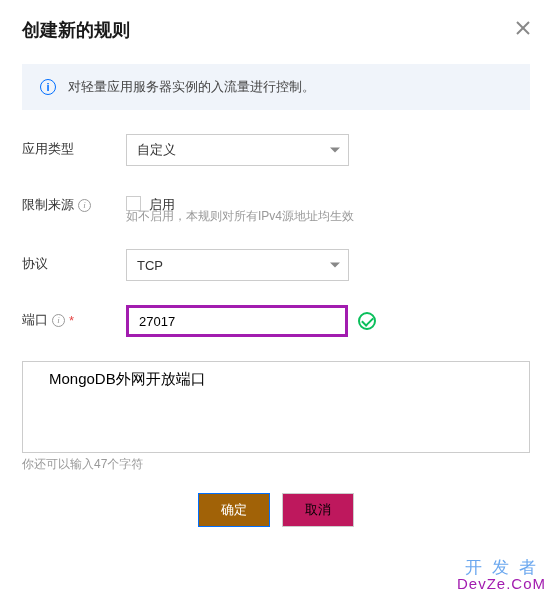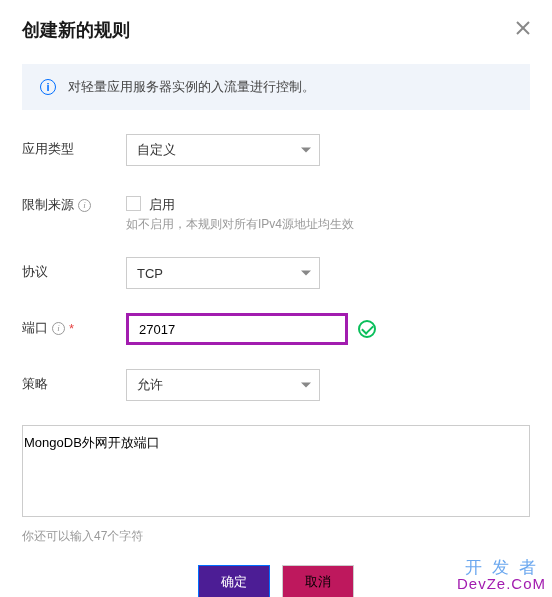--- a/index.html
+++ b/index.html
@@ -70,21 +70,21 @@
     justify-content: center;
     font-style: italic;
     font-family: serif;
   }
   .required { color: #e54545; }
   .field { flex: 1; }
   .select {
     position: relative;
     border: 1px solid #ccc;
     height: 32px;
-    width: 194px;
+    width: 223px;
     padding: 0 28px 0 10px;
     display: flex;
     align-items: center;
     cursor: pointer;
     background: #fff;
     font-size: 13px;
   }
   .select .caret {
     position: absolute; right: 8px; top: 50%;
     transform: translateY(-50%);
@@ -102,21 +102,21 @@
   }
   .checkbox {
     width: 15px; height: 15px;
     border: 1px solid #ccc;
     background: #fff;
     cursor: pointer;
   }
   .hint {
     color: #999;
     font-size: 12px;
-    margin-top: 8px;
+    margin-top: 0;
   }
   .input-text {
     border: 3px solid #a21caf;
     height: 32px;
     width: 222px;
     padding: 0 10px;
     font-size: 13px;
     outline: none;
   }
   .port-wrap { display: flex; align-items: center; gap: 10px; }
@@ -133,22 +133,22 @@
     left: 4px; top: 1px;
     width: 5px; height: 9px;
     border-right: 2px solid #0abf5b;
     border-bottom: 2px solid #0abf5b;
     transform: rotate(45deg);
   }
   .textarea {
     border: 1px solid #ccc;
     width: 100%;
     min-height: 92px;
-    padding: 8px 1px;
-    font-size: 13px;
+    padding: 8px 26px;
+    font-size: 15px;
     font-family: inherit;
     outline: none;
     resize: none;
   }
   .buttons {
     display: flex;
     justify-content: center;
     gap: 12px;
     margin-top: 18px;
   }
@@ -158,21 +158,21 @@
     padding: 0 18px;
     border: 1px solid #ccc;
     background: #be185d;
     font-size: 13px;
     cursor: pointer;
     display: inline-flex;
     align-items: center;
     justify-content: center;
   }
   .btn-primary {
-    background: #4c1d95;
+    background: #a16207;
     border-color: #006eff;
     color: #fff;
   }
   .watermark {
     position: absolute;
     right: 6px;
     bottom: 6px;
     text-align: right;
     font-family: Arial, sans-serif;
     pointer-events: none;
@@ -251,29 +251,20 @@
       <span class="required">*</span>
     </div>
     <div class="field">
       <div class="port-wrap">
         <input class="input-text" value="27017" style="">
         <span class="ok-icon"></span>
       </div>
     </div>
   </div>
 
-  <div class="row">
-    <div class="label">策略</div>
-    <div class="field">
-      <div class="select">
-        <span>允许</span>
-        <span class="caret"></span>
-      </div>
-    </div>
-  </div>
 
   <div class="row short">
     <div class="field">
       <textarea class="textarea" style="">MongoDB外网开放端口</textarea>
       <div class="hint">你还可以输入47个字符</div>
     </div>
   </div>
 
   <div class="buttons">
     <button class="btn btn-primary">确定</button>

